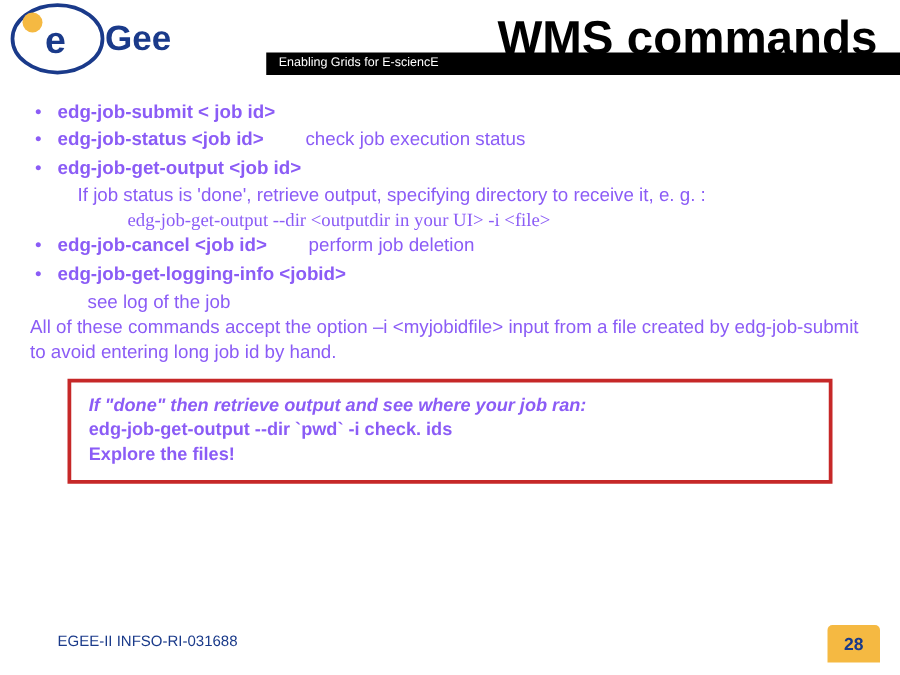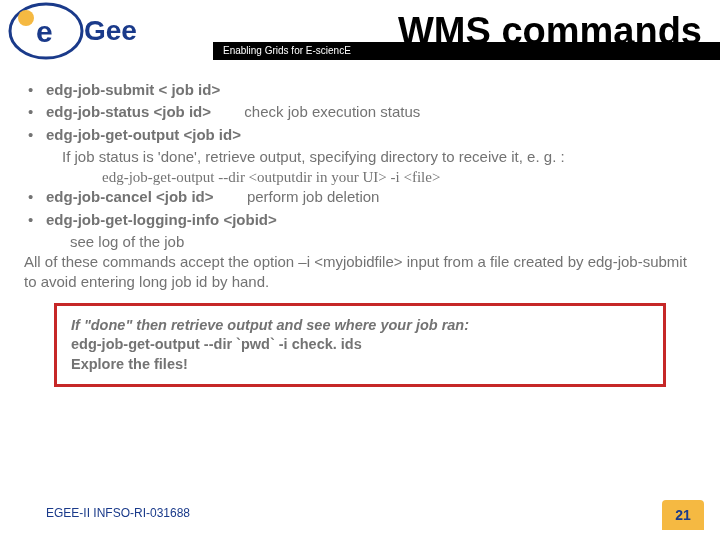--- a/index.html
+++ b/index.html
@@ -41,21 +41,21 @@
     color: #fff;
     font-size: 10px;
     padding-left: 10px;
     line-height: 18px;
     margin-left: 36px;
   }
   .content {
     padding: 18px 24px 0 24px;
     font-size: 15px;
     line-height: 1.35;
-    color: #737373;
+    color: #8b5cf6;
   }
   .content ul { list-style: none; }
   .content li { padding-left: 22px; position: relative; margin-bottom: 2px; }
   .content li::before {
     content: '•';
     position: absolute;
     left: 4px;
     top: 0;
     font-size: 15px;
   }
@@ -141,13 +141,13 @@
   </div>
 
   <div class="box">
     <div class="it">If "done" then retrieve output and see where your job ran:</div>
     <div>edg-job-get-output --dir `pwd`  -i check. ids</div>
     <div>Explore the files!</div>
   </div>
 </div>
 
 <div class="footer-left">EGEE-II INFSO-RI-031688</div>
-<div class="footer-right">21</div>
+<div class="footer-right">28</div>
 
 </body></html>

